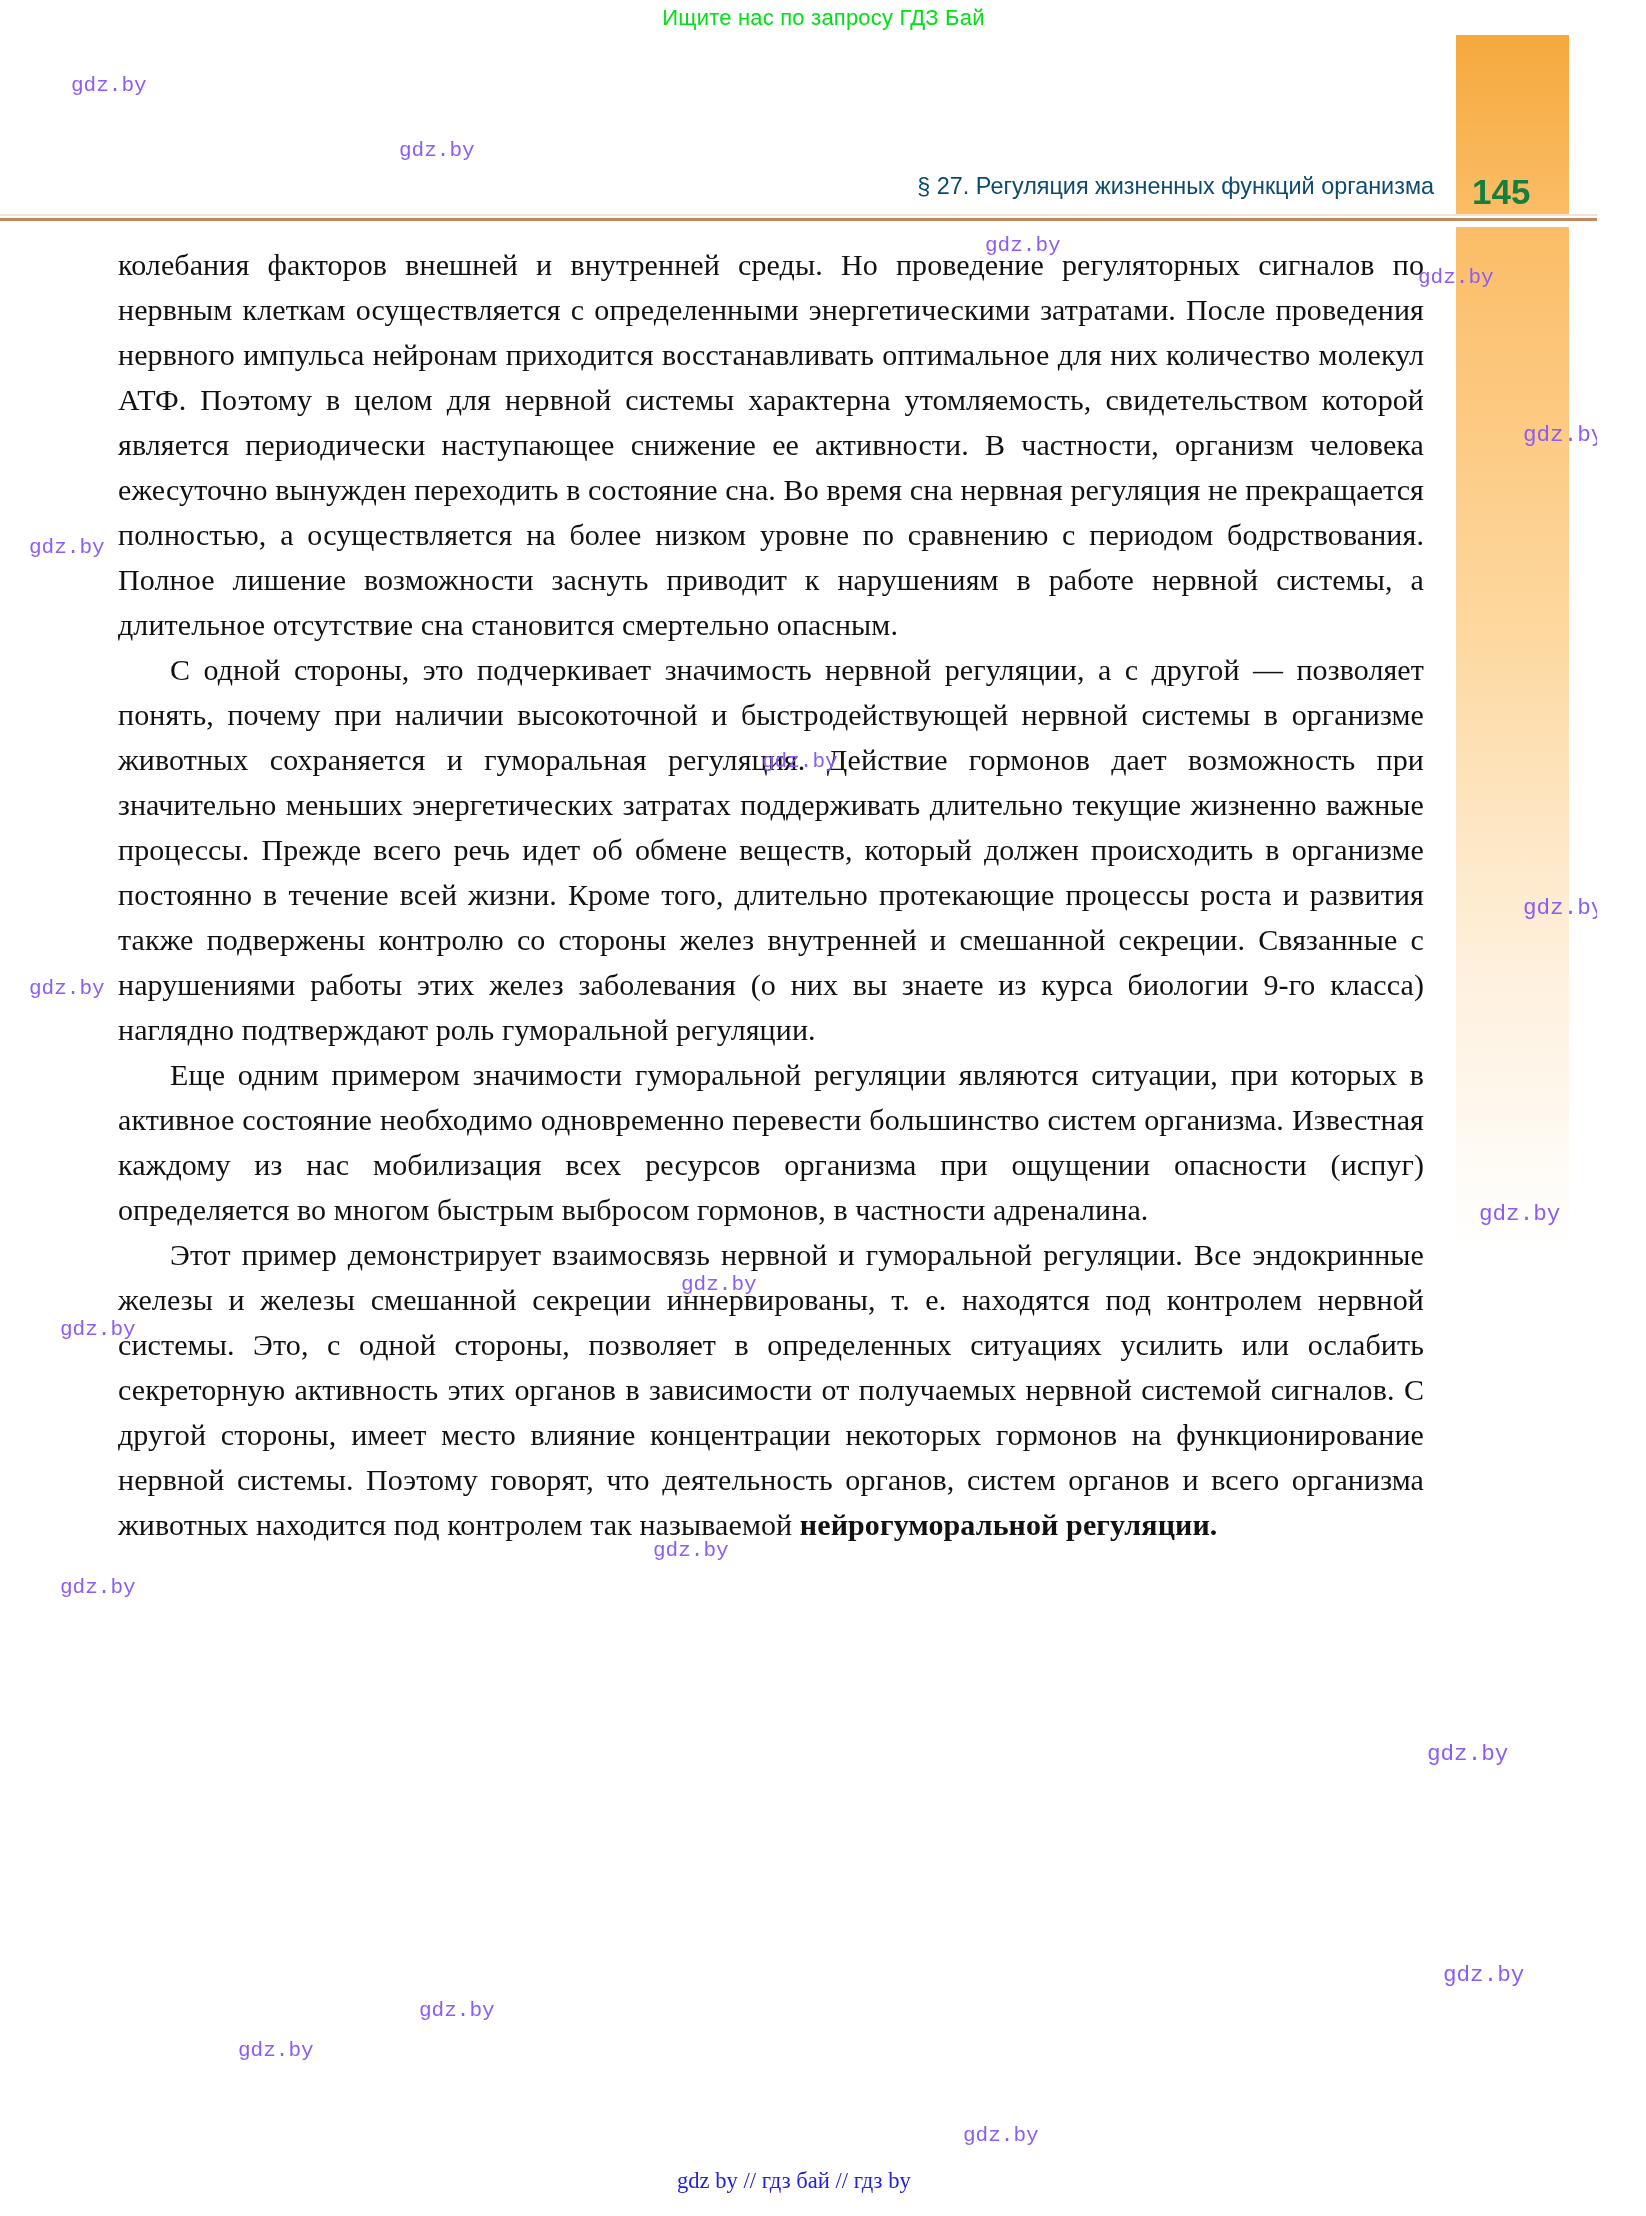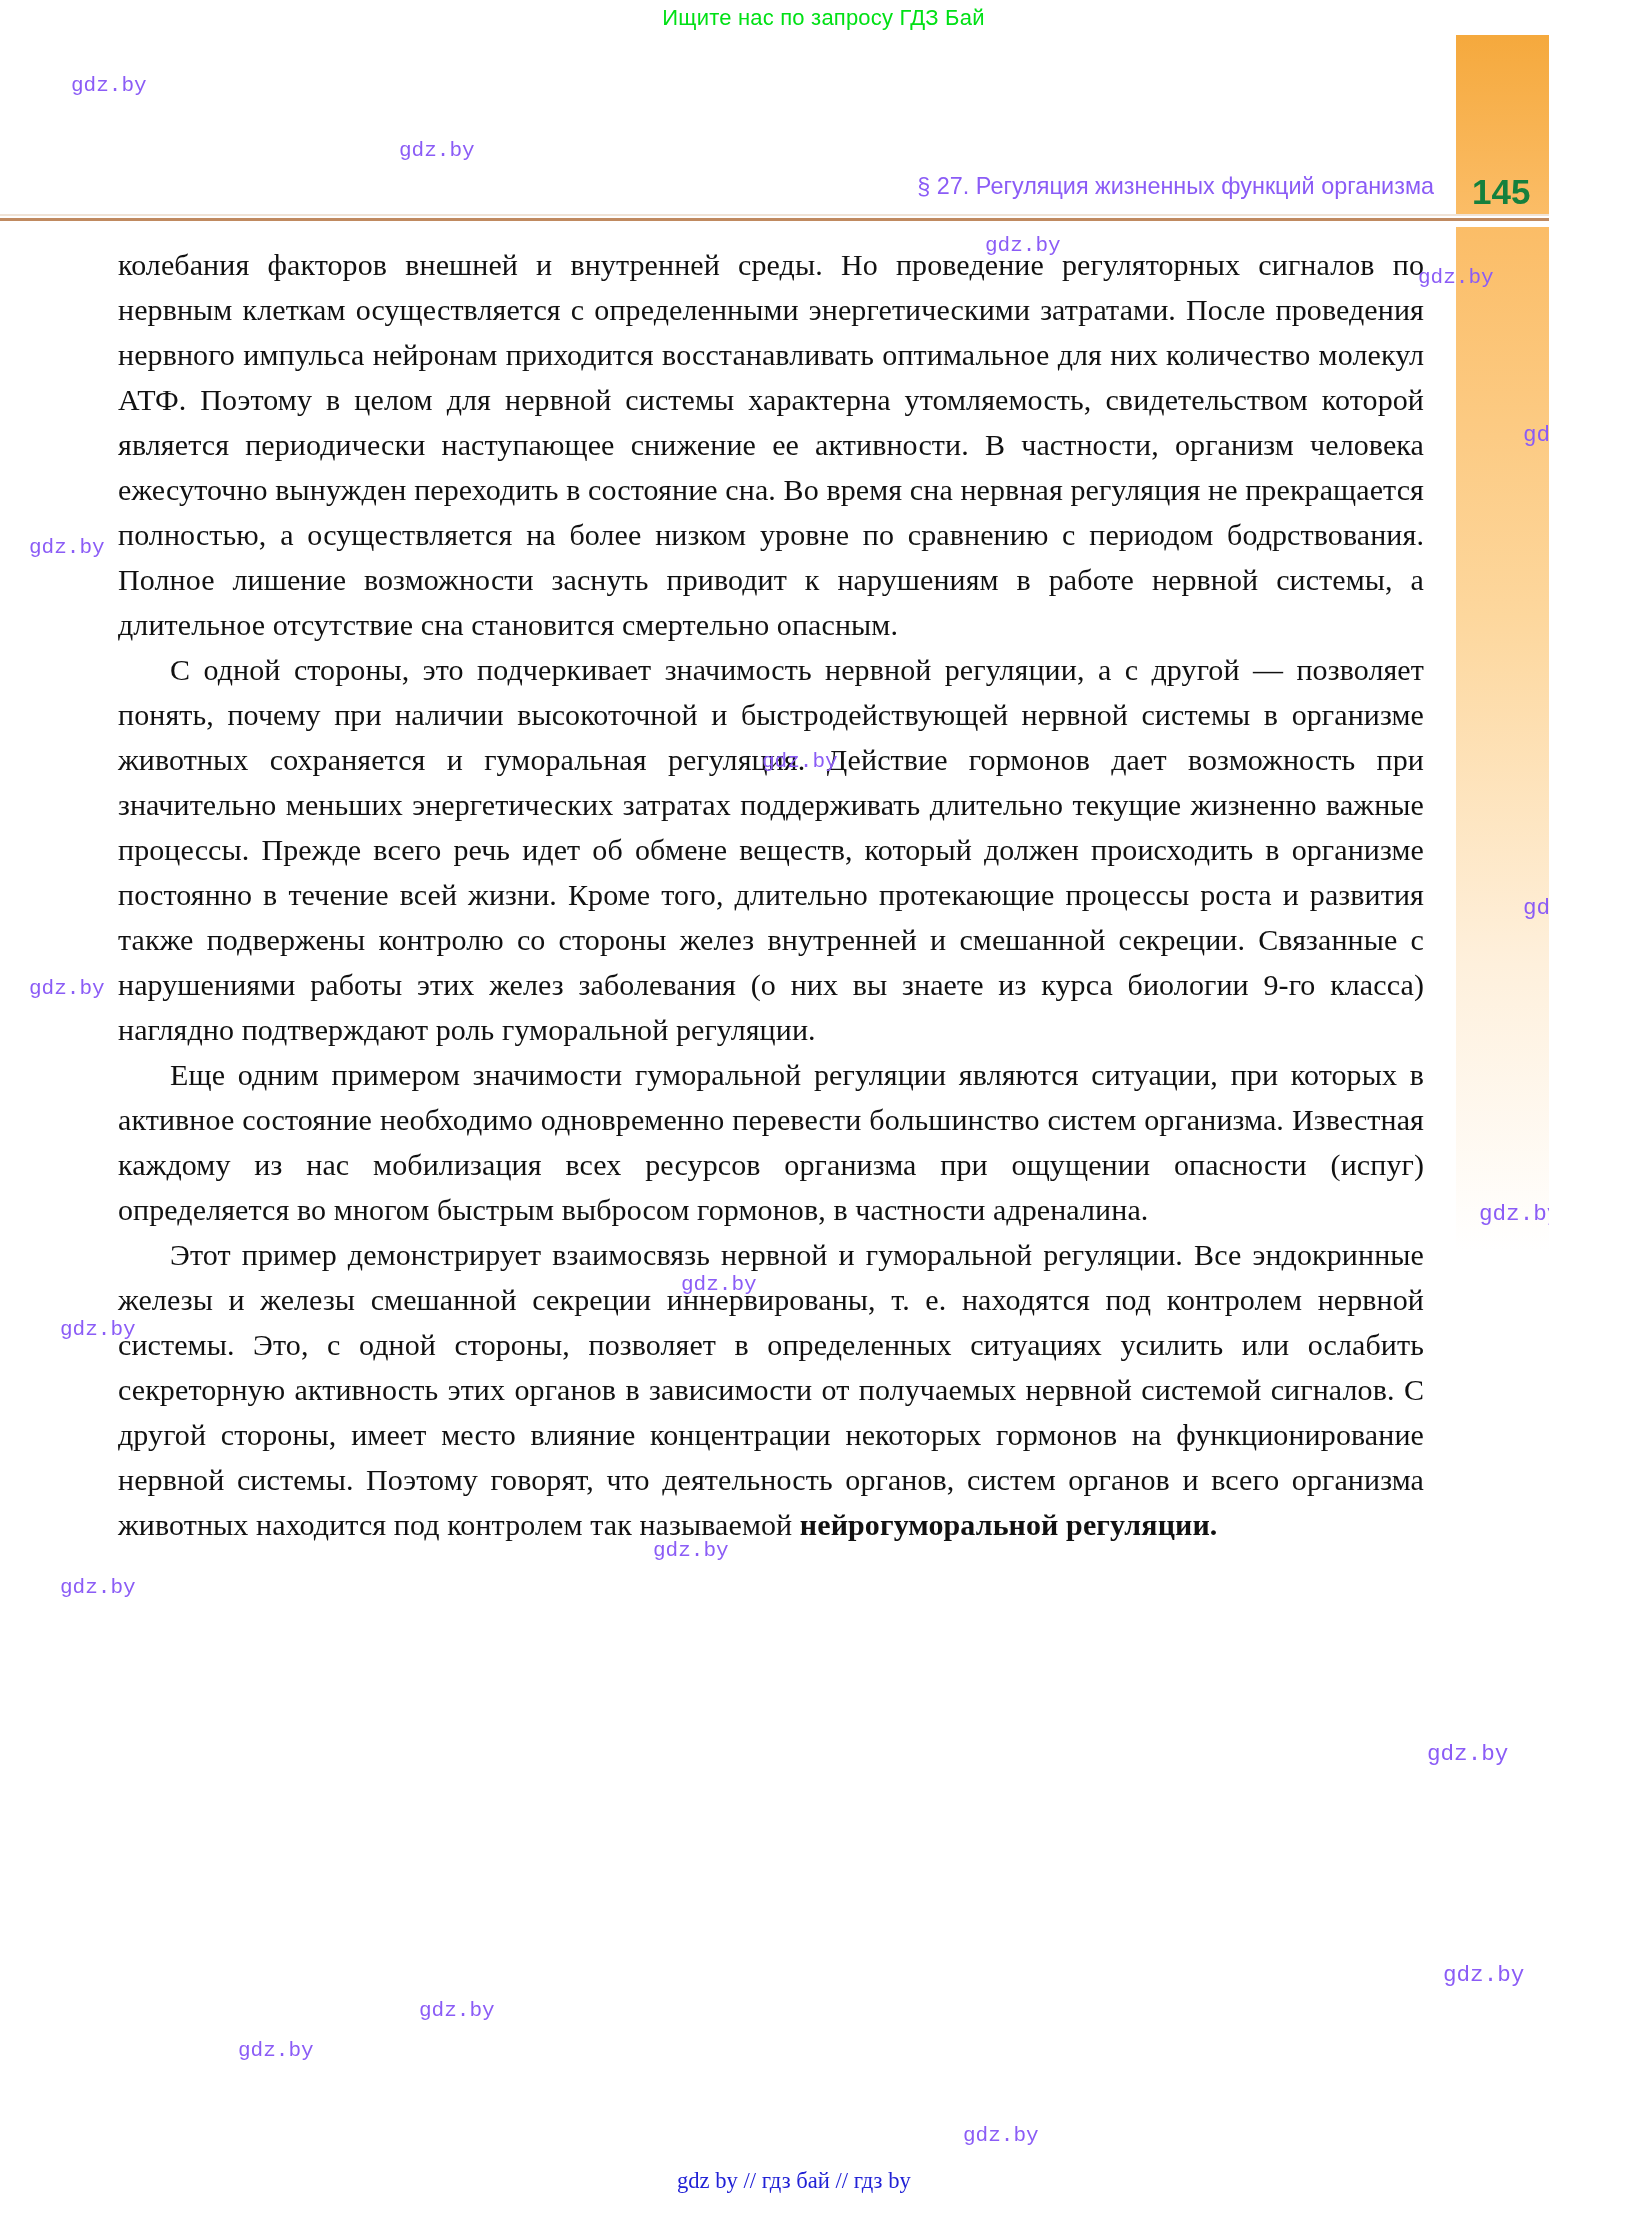--- a/index.html
+++ b/index.html
@@ -10,20 +10,21 @@
   body {
     font-family: "Liberation Serif", "DejaVu Serif", serif;
     color: #000;
   }
   #page {
     position: relative;
     width: 1549px;
     height: 2216px;
     overflow: hidden;
     background: #ffffff;
+    padding-left: 48px;
   }
 
   
   .promo-bar {
     position: absolute;
     top: 0;
     left: 0;
     width: 1647px;
     height: 35px;
     text-align: center;
@@ -88,21 +89,21 @@
 
   
   .running-head {
     position: absolute;
     left: 725px;
     top: 173px;
     width: 709px;
     text-align: right;
     font-family: "Liberation Sans", "DejaVu Sans", sans-serif;
     font-size: 23.4px;
-    color: #8b5cf6;
+    color: #0c4a6e;
     white-space: nowrap;
   }
 
   
   .textcol {
     position: absolute;
     left: 118px;
     top: 242px;
     width: 1306px;
   }

